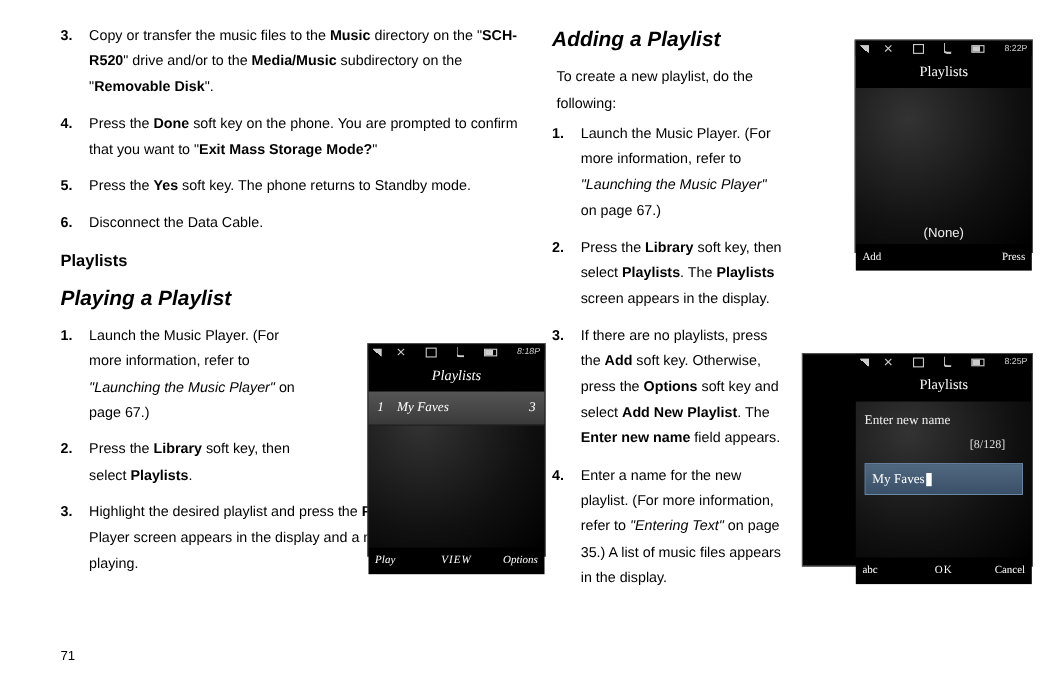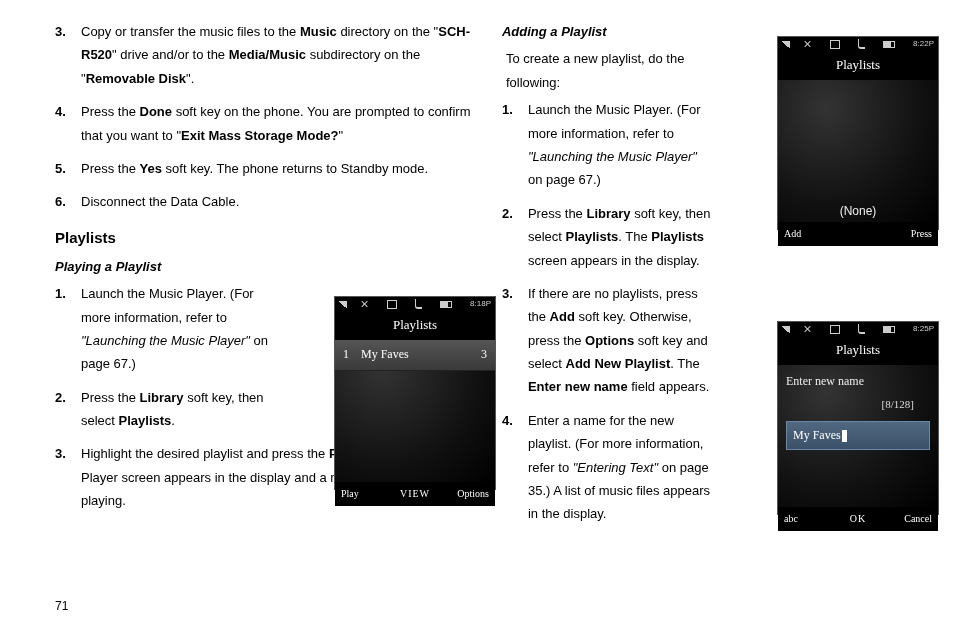--- a/index.html
+++ b/index.html
@@ -44,44 +44,44 @@
     flex: 1;
   }
   .bold { font-weight: bold; }
   .italic { font-style: italic; }
   h2.playlists {
     font-size: 15px;
     font-weight: bold;
     margin: 4px 0 4px 0;
   }
   h3.subhead {
-    font-size: 13px;
+    font-size: 19px;
     font-weight: bold;
     font-style: italic;
     margin: 0 0 4px 0;
   }
   .indent { margin-left: 16px; }
   .narrow { max-width: 200px; }
   .pagenum {
     position: absolute;
     left: 55px;
-    bottom: 18px;
+    bottom: 28px;
     font-size: 12px;
   }
 
   
   .phone {
     position: absolute;
     width: 160px;
     background: #000;
     color: #fff;
     font-family: Arial, sans-serif;
     border: 1px solid #555;
   }
-  .phone.p1 { left: 279px; top: 276px; height: 192px; }
+  .phone.p1 { left: 279px; top: 292px; height: 192px; font-style: italic; }
   .phone .status {
     height: 14px;
     background: #000;
     display: flex;
     align-items: center;
     padding: 0 4px;
     font-size: 8px;
     color: #ccc;
     gap: 4px;
   }
@@ -146,21 +146,21 @@
     font-size: 10px;
     padding: 3px 6px;
     background: #000;
     font-family: Georgia, serif;
   }
   .phone .softkeys .sk { flex:1; }
   .phone .softkeys .sk.center { text-align:center; letter-spacing: 1px; }
   .phone .softkeys .sk.right { text-align:right; }
 
   .phone.p2 { top: 16px; height: 192px; }
-  .phone.p3 { top: 301px; height: 192px; }
+  .phone.p3 { top: 301px; height: 192px; padding-left: 48px; }
   .phone.p2 .content { height: 142px; display:flex; align-items:flex-end; justify-content:center; }
   .phone.p3 .content { height: 142px; padding: 6px 8px; box-sizing:border-box; font-family: Georgia, serif; }
   .phone .none { color:#eee; font-size:12px; }
   .phone .enter-label { font-size: 12px; color:#eee; }
   .phone .counter { font-size: 11px; color:#ddd; text-align:right; margin: 2px 16px 6px; }
   .phone .input {
     background: linear-gradient(#506880,#3a5068);
     border:1px solid #6a88a6;
     padding: 3px 6px;
     font-size: 12px;

